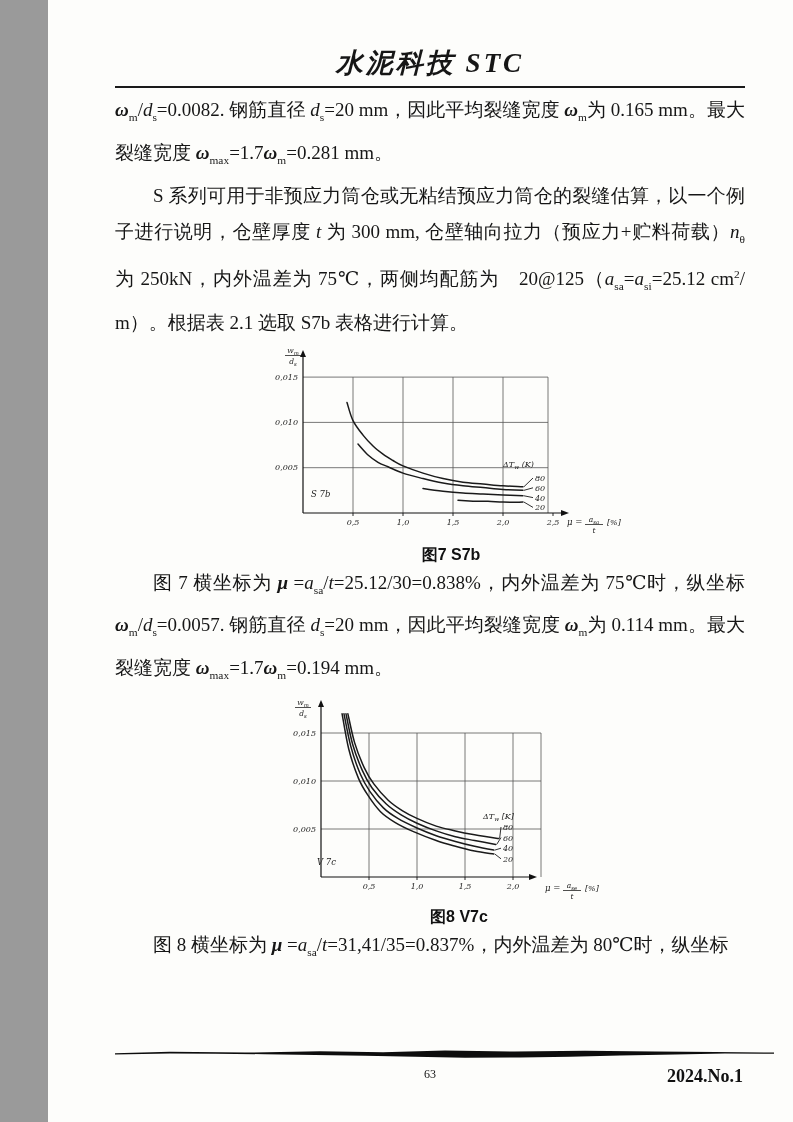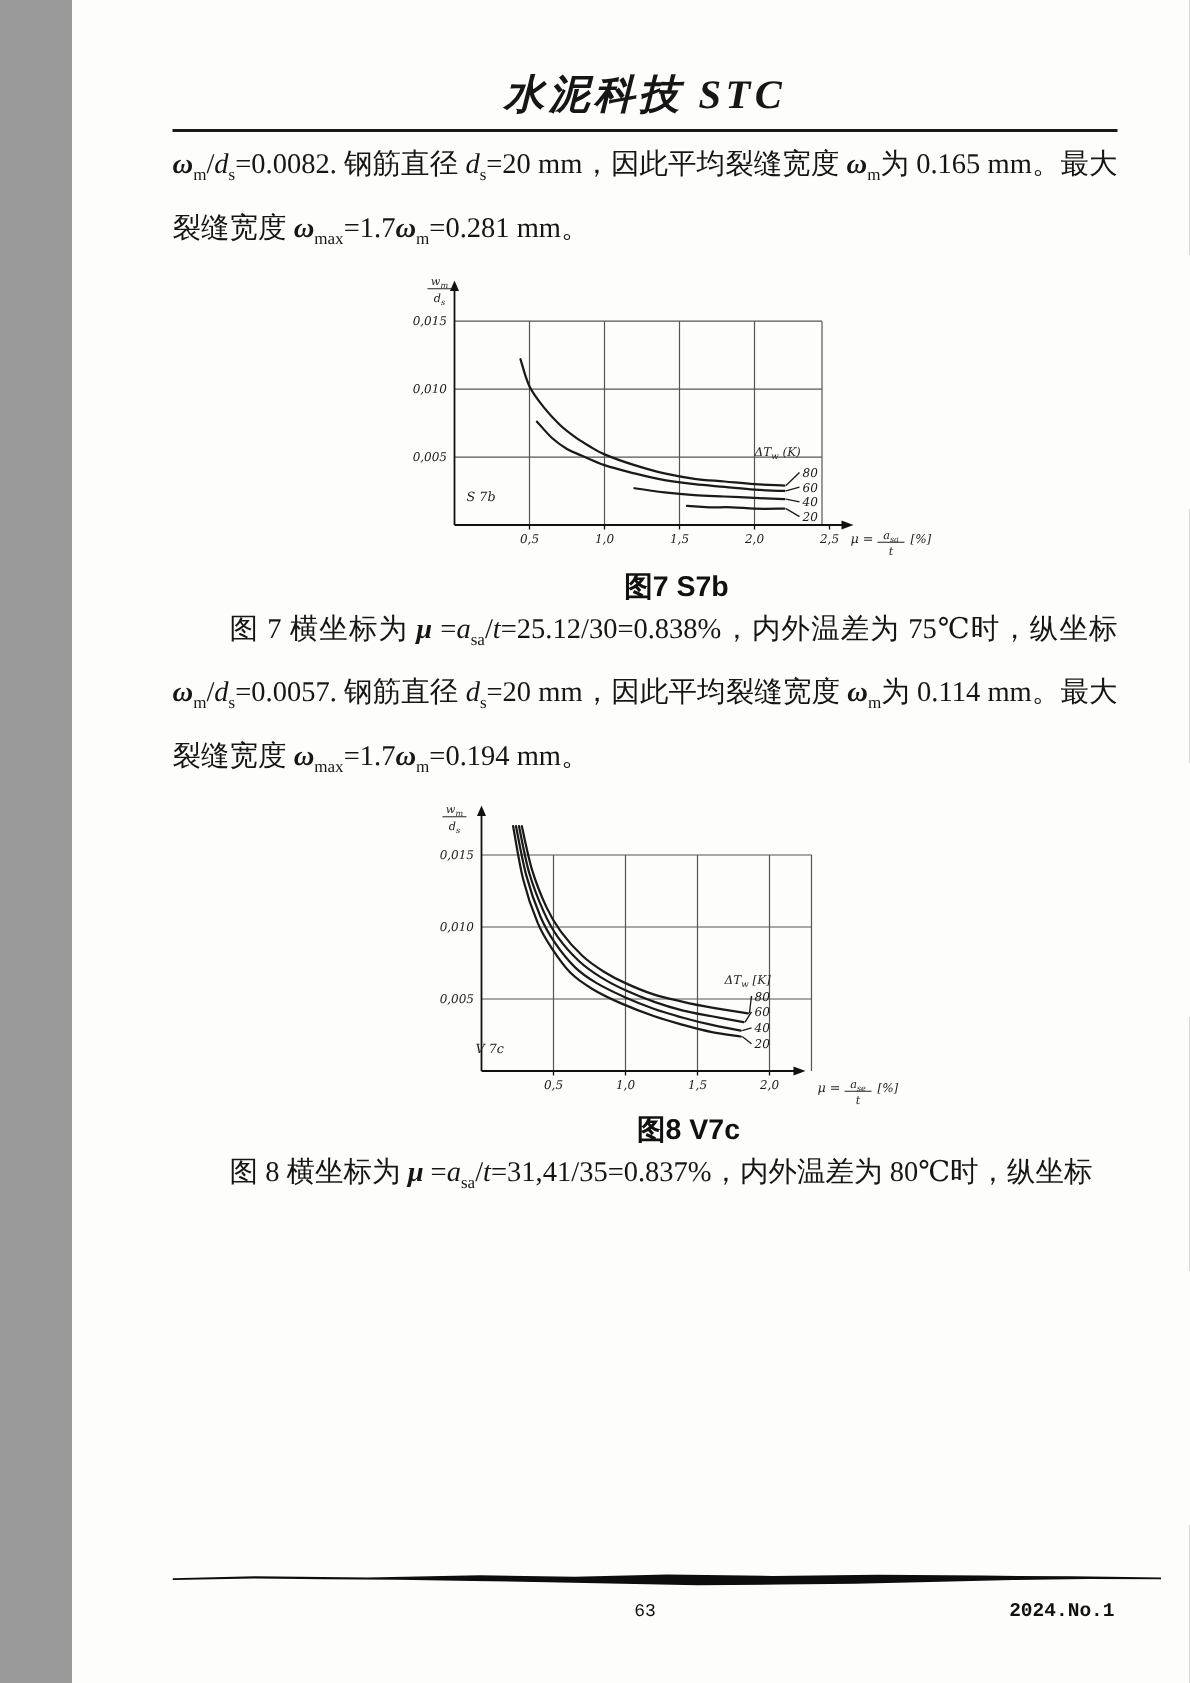--- a/index.html
+++ b/index.html
@@ -9,40 +9,41 @@
         letter-spacing:3px;line-height:34px;margin:0 0 6px 0;}
   .header-rule{border-top:2px solid #1a1a1a;height:0;}
   p.body{font-size:19px;line-height:36px;text-align:justify;margin:0;word-break:break-all;}
   p.body sub{font-size:0.60em;}
   p.body sup{font-size:0.60em;}
   p.indent{text-indent:2em;}
   p.first{margin-top:4px;}
   figure{margin:0;}
   .fig-s7b{margin:4px 0 0 156px;width:360px;}
   .fig-v7c{margin:2px 0 0 164px;width:360px;}
-  figcaption{font-family:"Liberation Sans","DejaVu Sans",sans-serif;font-size:19px;font-weight:600;
+  figcaption{font-family:"Liberation Sans","DejaVu Sans",sans-serif;font-size:16px;font-weight:600;
         text-align:center;line-height:20px;color:#111;}
   svg.chart{display:block;background:transparent;}
   footer{position:absolute;left:67px;right:67px;top:1046px;}
-  .footer-texts{position:relative;height:26px;font-family:Liberation Mono, monospace;color:#111;}
+  .footer-texts{position:relative;height:26px;font-family:Liberation Serif, serif;color:#111;}
   .page-number{position:absolute;left:50%;transform:translateX(-50%);top:3px;font-size:12px;}
-  .issue{position:absolute;right:2px;top:2px;font-size:13px;font-weight:bold;}
+  .issue{position:absolute;right:2px;top:2px;font-size:18px;font-weight:bold;}
 </style>
 </head>
 <body>
 
 <div class="page">
 
   <header>
     <div class="journal-title">水泥科技 STC</div>
     <div class="header-rule"></div>
   </header>
 
   <main>
     <p class="body first"><b><i>ω</i></b><sub>m</sub>/<i>d</i><sub>s</sub>=0.0082.  钢筋直径 <i>d</i><sub>s</sub>=20 mm，因此平均裂缝宽度 <b><i>ω</i></b><sub>m</sub>为 0.165 mm。最大裂缝宽度 <b><i>ω</i></b><sub>max</sub>=1.7<b><i>ω</i></b><sub>m</sub>=0.281 mm。</p>
+    <p class="body indent">S 系列可用于非预应力筒仓或无粘结预应力筒仓的裂缝估算，以一个例子进行说明，仓壁厚度 <i>t</i> 为 300 mm, 仓壁轴向拉力（预应力+贮料荷载）<i>n</i><sub>θ</sub> 为 250kN，内外温差为 75℃，两侧均配筋为　20@125（<i>a</i><sub>sa</sub>=<i>a</i><sub>si</sub>=25.12 cm<sup>2</sup>/m）。根据表 2.1 选取 S7b 表格进行计算。</p>
 
     <figure class="fig-s7b">
       <svg id="chart-0" class="chart" width="360" height="200" viewBox="0 0 360 200">
           <g stroke="#555" stroke-width="0.8" fill="none">
             <line x1="32" y1="122.7" x2="277" y2="122.7"></line>
             <line x1="32" y1="77.4" x2="277" y2="77.4"></line>
             <line x1="32" y1="32.1" x2="277" y2="32.1"></line>
             <line x1="82" y1="32.1" x2="82" y2="168"></line>
             <line x1="132" y1="32.1" x2="132" y2="168"></line>
             <line x1="182" y1="32.1" x2="182" y2="168"></line>

